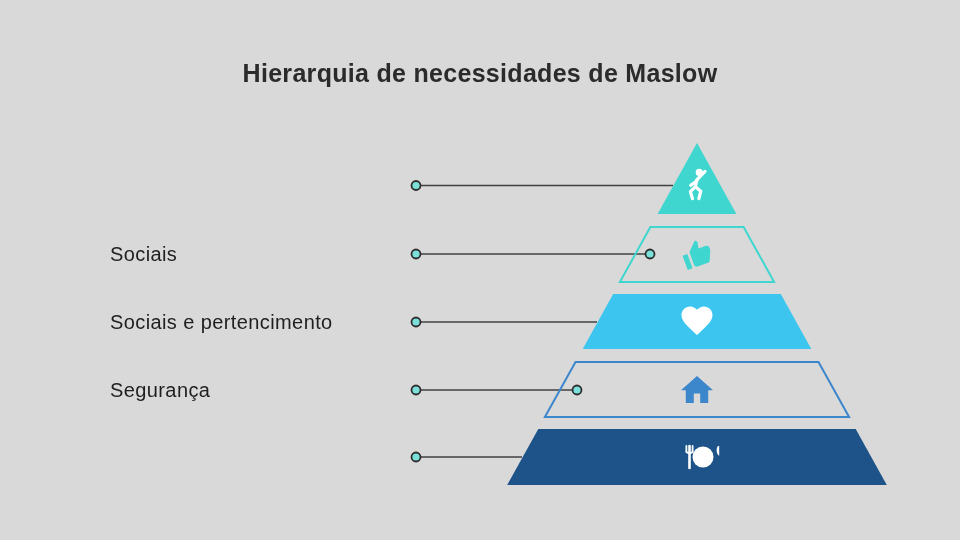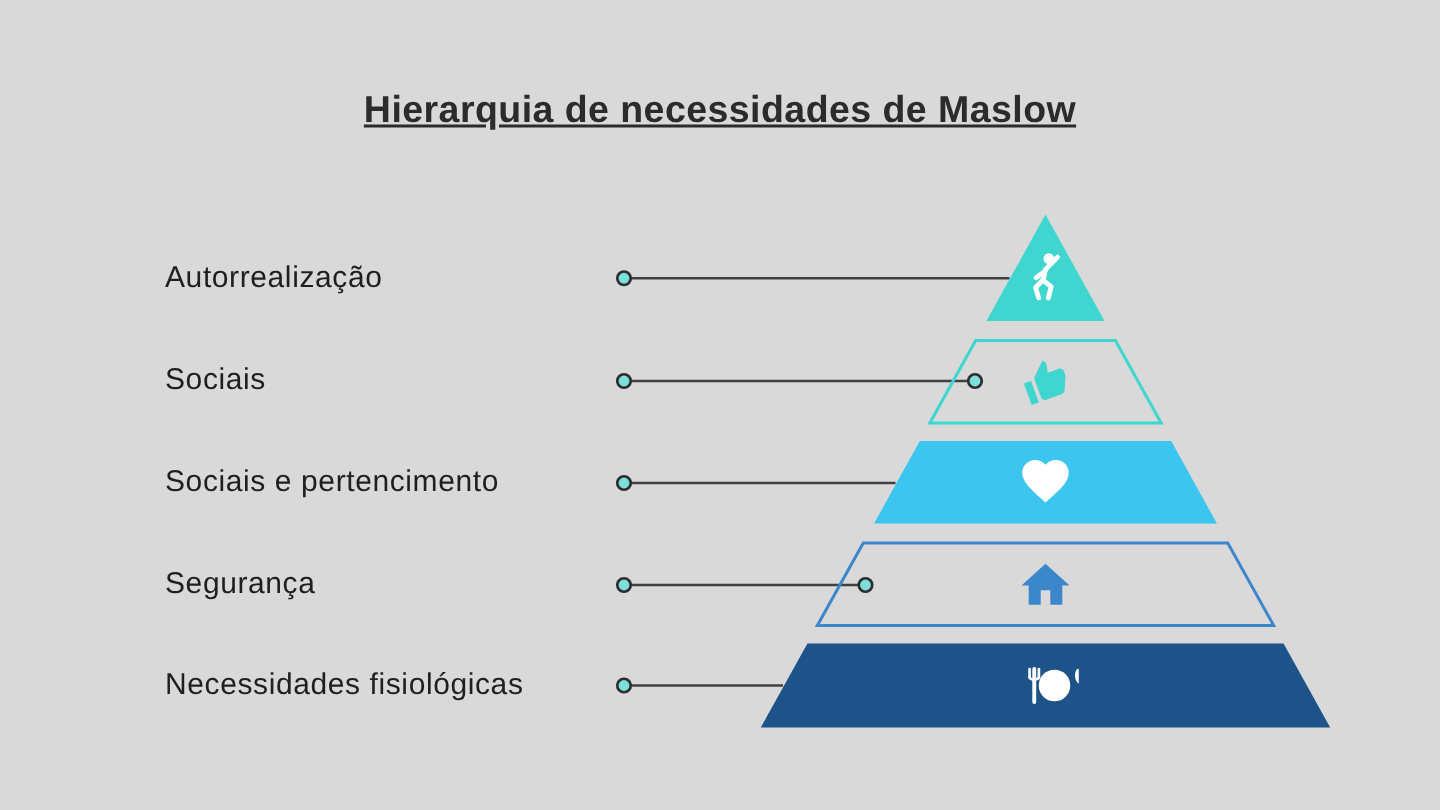--- a/index.html
+++ b/index.html
@@ -11,21 +11,20 @@
     overflow:hidden;
   }
   .title{
     position:absolute;
     top:42px;left:0;width:960px;
     text-align:center;
     font-size:25px;
     font-weight:bold;
     letter-spacing:.3px;
     color:var(--title_text,#2b2b2b);
-    text-decoration:underline;
   }
   .level-label{
     position:absolute;
     left:110px;
     transform:translateY(-50%);
     font-size:20px;
     letter-spacing:.4px;
     color:var(--label_text,#1f1f1f);
     white-space:nowrap;
   }
@@ -42,25 +41,23 @@
   .icon-blue-fill{fill:var(--mid_blue,#3c86cb);}
   .stroke-white{stroke:var(--white,#ffffff);fill:none;stroke-linecap:round;stroke-linejoin:round;}
 </style>
 </head>
 <body>
 
 <div class="canvas">
 
   <h1 class="title">Hierarquia de necessidades de Maslow</h1>
 
-  <span class="level-label" style="top:186px">Autorrealização</span>
   <span class="level-label" style="top:254px">Sociais</span>
   <span class="level-label" style="top:322px">Sociais e pertencimento</span>
   <span class="level-label" style="top:390px">Segurança</span>
-  <span class="level-label" style="top:457px">Necessidades fisiológicas</span>
 
   <svg class="diagram" width="960" height="540" viewBox="0 0 960 540">
 
     <line class="connector" x1="416" y1="185.5" x2="673" y2="185.5"></line>
     <line class="connector" x1="416" y1="254" x2="650" y2="254"></line>
     <line class="connector" x1="416" y1="322" x2="597" y2="322"></line>
     <line class="connector" x1="416" y1="390" x2="577" y2="390"></line>
     <line class="connector" x1="416" y1="457" x2="522" y2="457"></line>
 
     <polygon class="lvl-fill-teal" points="697,143 736.4,214 657.6,214"></polygon>

